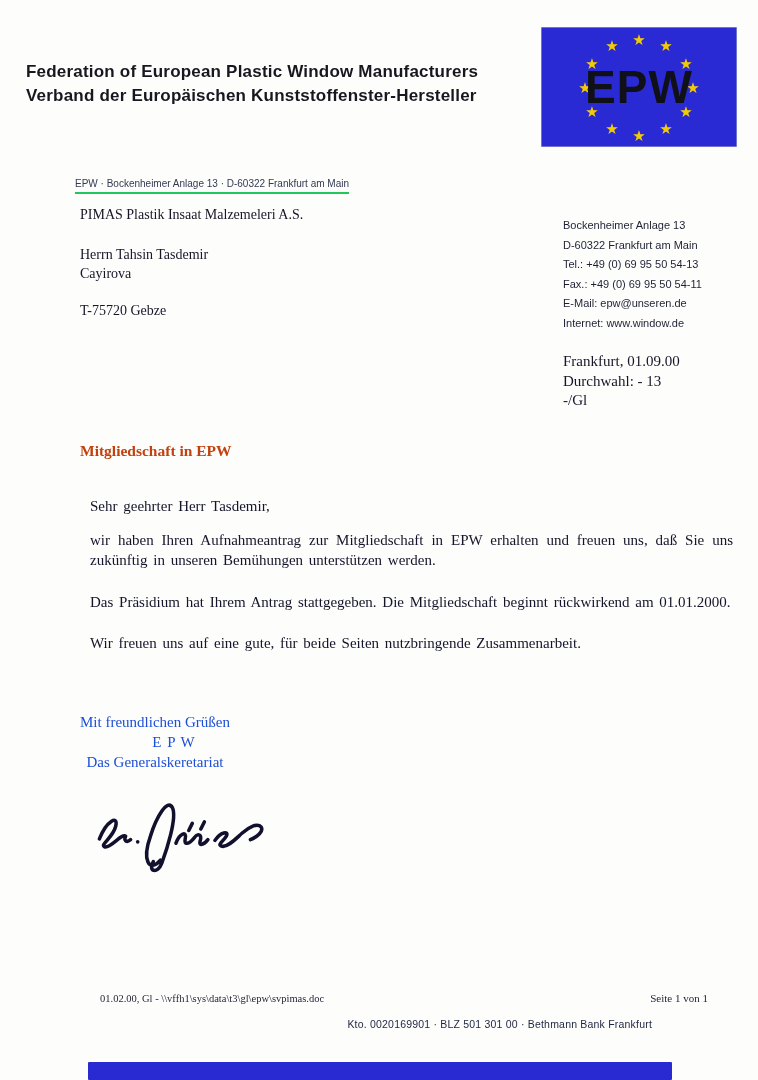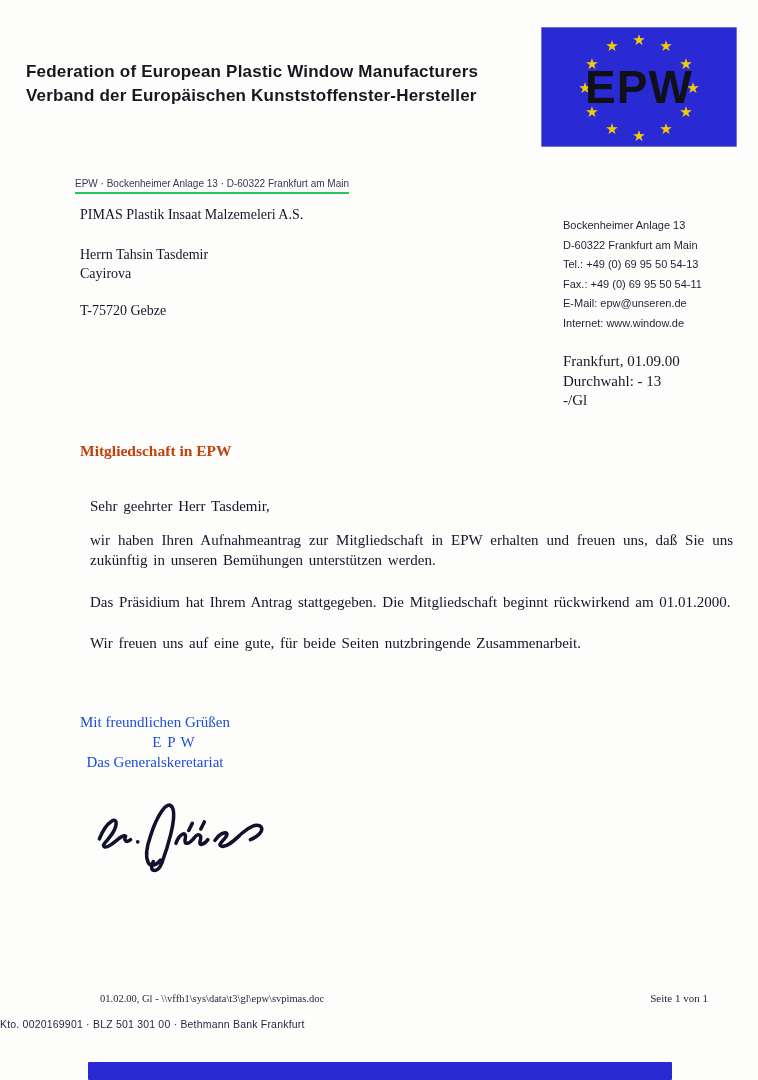--- a/index.html
+++ b/index.html
@@ -51,21 +51,21 @@
   .signature{position:absolute; left:78px; top:795px; width:230px; height:78px;}
   .sig-name{position:absolute; left:80px; top:858px;
     font-family:"Liberation Serif","DejaVu Serif",serif;
     font-size:15px; line-height:21px; color:#14142a;}
 
   .footer-line{position:absolute; left:78px; top:992px; width:608px;
     font-family:"Liberation Serif","DejaVu Serif",serif;
     font-size:10.5px; color:#1e2134; display:flex; justify-content:space-between; align-items:flex-end;margin-left:22px;}
   .footer-line .page-num{font-size:11px;}
 
-  .bank-line{position:absolute; left:0; top:1018px; width:652px; text-align:left;
+  .bank-line{position:absolute; left:0; top:1018px; width:652px; text-align:right;
     font-family:"Liberation Sans","DejaVu Sans",sans-serif;
     font-size:10.5px; color:#1e2440; letter-spacing:.2px;}
 
   .scan-bar{position:absolute; left:88px; top:1062px; width:584px; height:18px;
     background:#2a2ad2; border-radius:1px;}
 </style>
 </head>
 <body>
 
 <div class="page">

